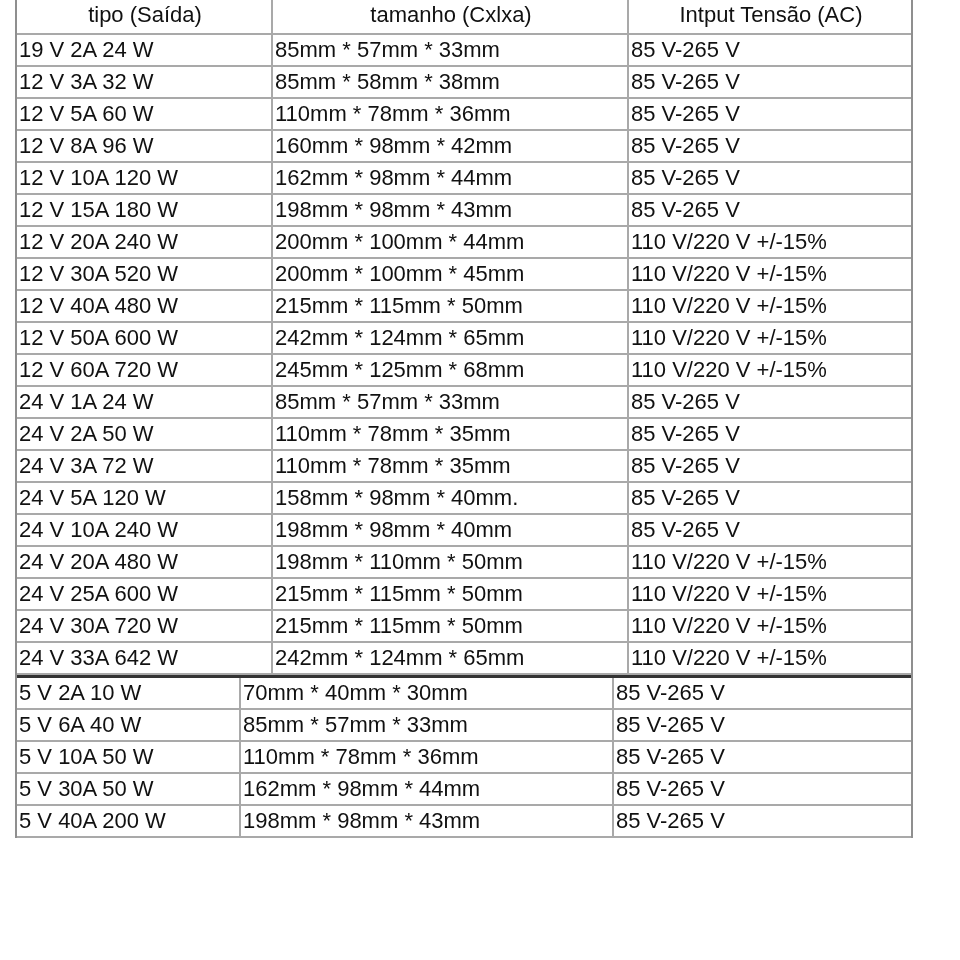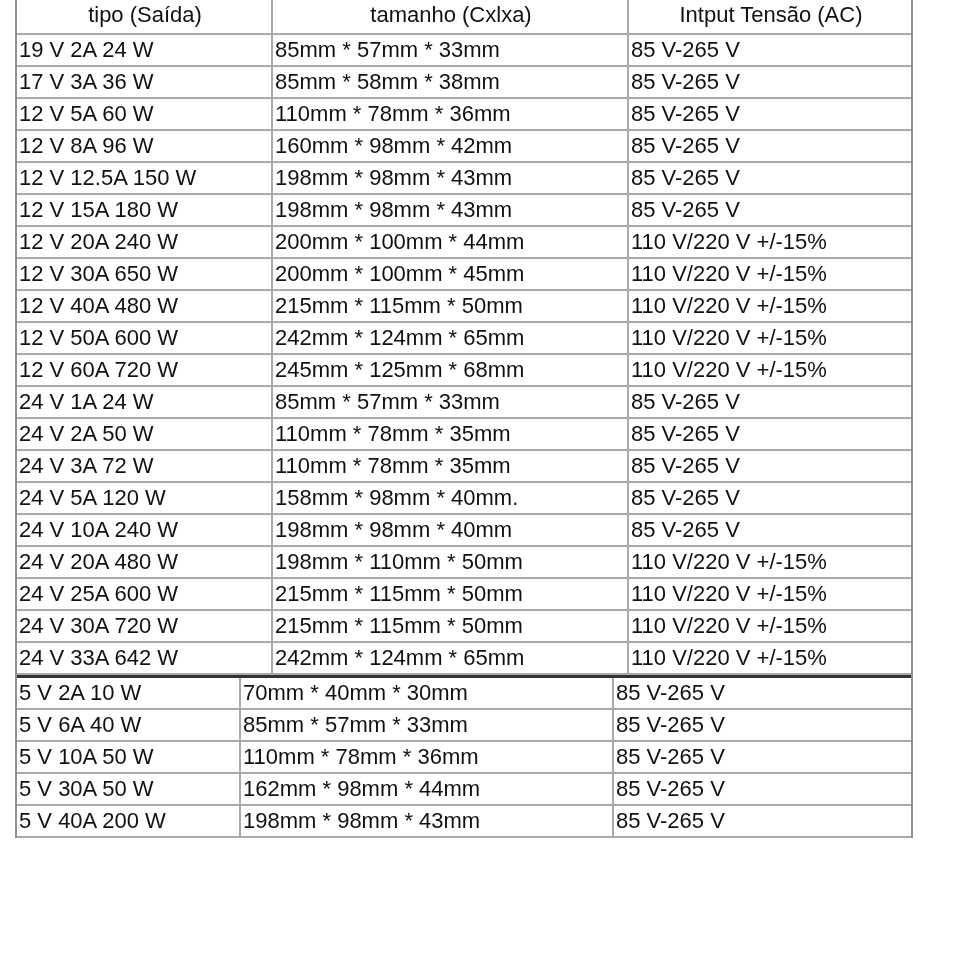--- a/index.html
+++ b/index.html
@@ -74,51 +74,51 @@
         <th>Intput Tensão (AC)</th>
       </tr>
     </thead>
     <tbody id="tbody-top">
         <tr>
           <td>19 V 2A 24 W</td>
           <td>85mm * 57mm * 33mm</td>
           <td>85 V-265 V</td>
         </tr>
         <tr>
-          <td>17 V 3A 36 W</td>
+          <td>12 V 3A 32 W</td>
           <td>85mm * 58mm * 38mm</td>
           <td>85 V-265 V</td>
         </tr>
         <tr>
           <td>12 V 5A 60 W</td>
           <td>110mm * 78mm * 36mm</td>
           <td>85 V-265 V</td>
         </tr>
         <tr>
           <td>12 V 8A 96 W</td>
           <td>160mm * 98mm * 42mm</td>
           <td>85 V-265 V</td>
         </tr>
         <tr>
-          <td>12 V 12.5A 150 W</td>
-          <td>198mm * 98mm * 43mm</td>
+          <td>12 V 10A 120 W</td>
+          <td>162mm * 98mm * 44mm</td>
           <td>85 V-265 V</td>
         </tr>
         <tr>
           <td>12 V 15A 180 W</td>
           <td>198mm * 98mm * 43mm</td>
           <td>85 V-265 V</td>
         </tr>
         <tr>
           <td>12 V 20A 240 W</td>
           <td>200mm * 100mm * 44mm</td>
           <td>110 V/220 V +/-15%</td>
         </tr>
         <tr>
-          <td>12 V 30A 650 W</td>
+          <td>12 V 30A 520 W</td>
           <td>200mm * 100mm * 45mm</td>
           <td>110 V/220 V +/-15%</td>
         </tr>
         <tr>
           <td>12 V 40A 480 W</td>
           <td>215mm * 115mm * 50mm</td>
           <td>110 V/220 V +/-15%</td>
         </tr>
         <tr>
           <td>12 V 50A 600 W</td>

